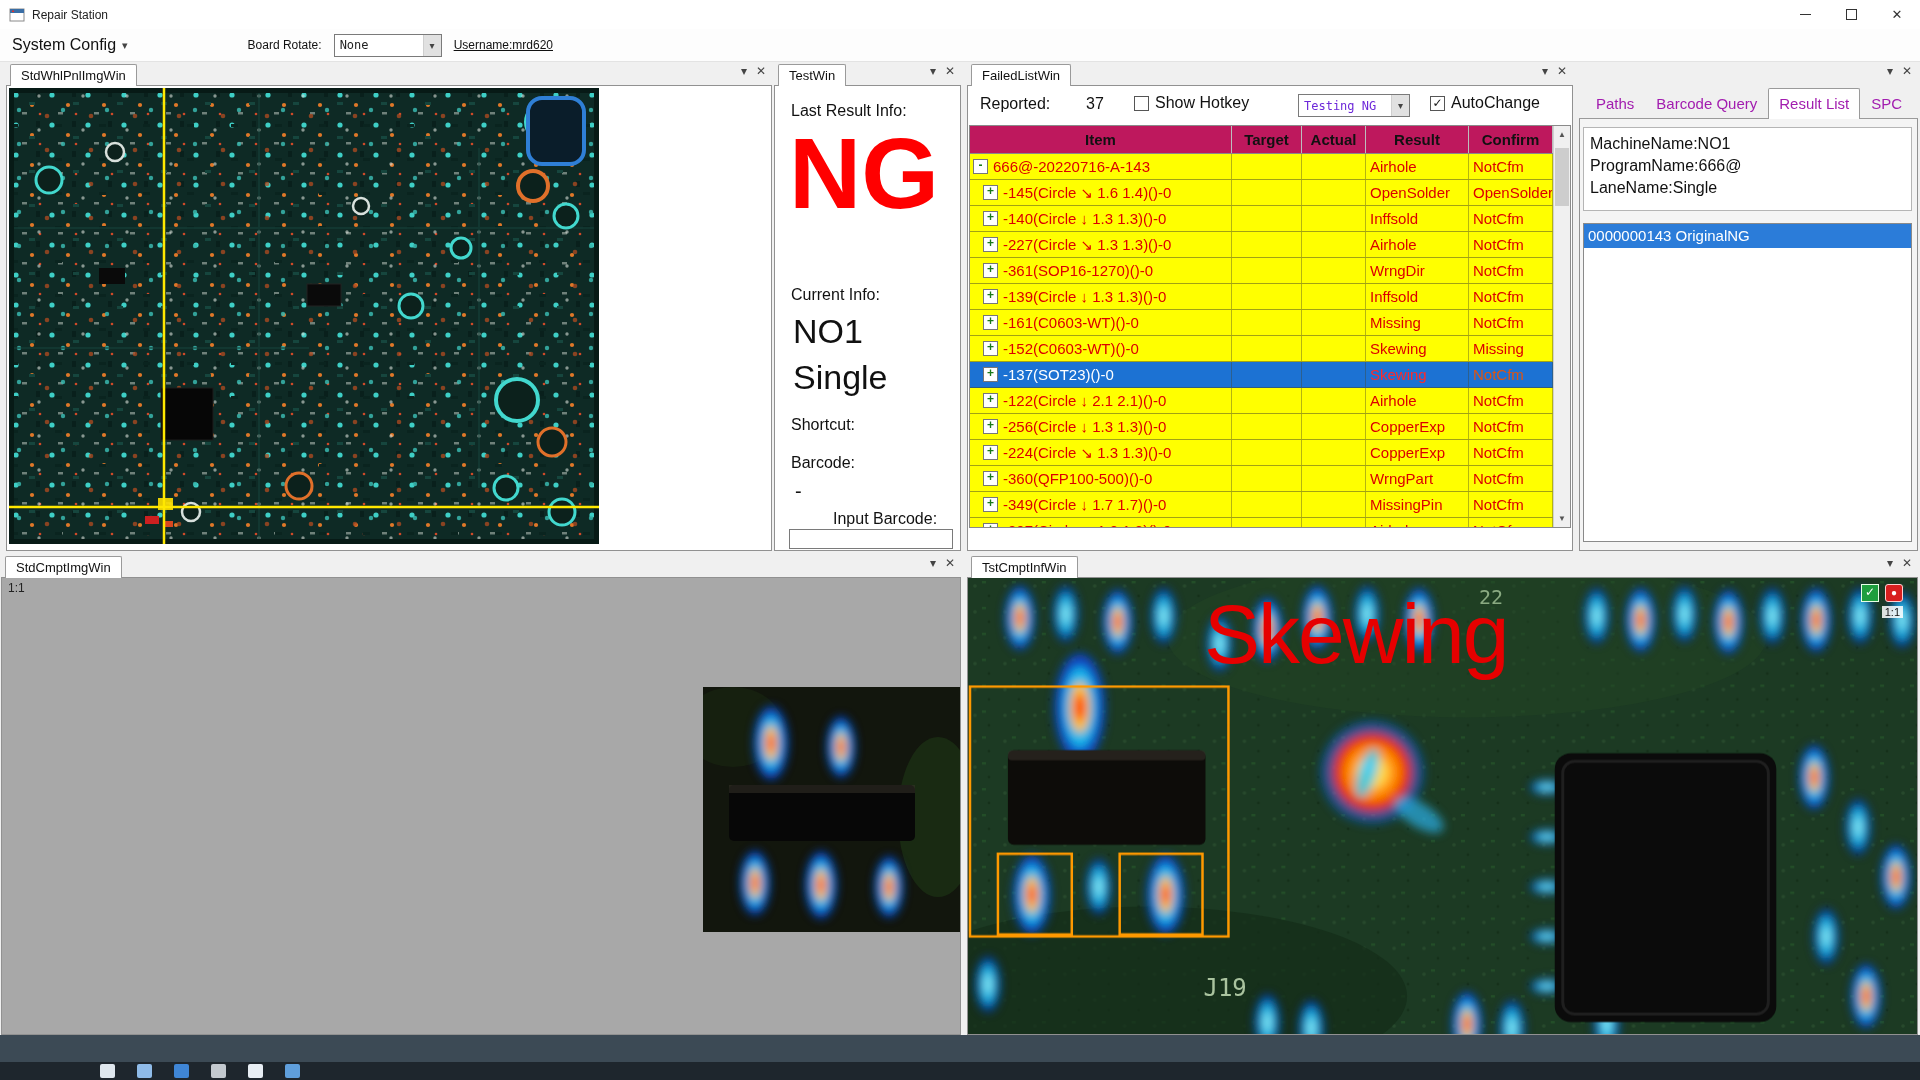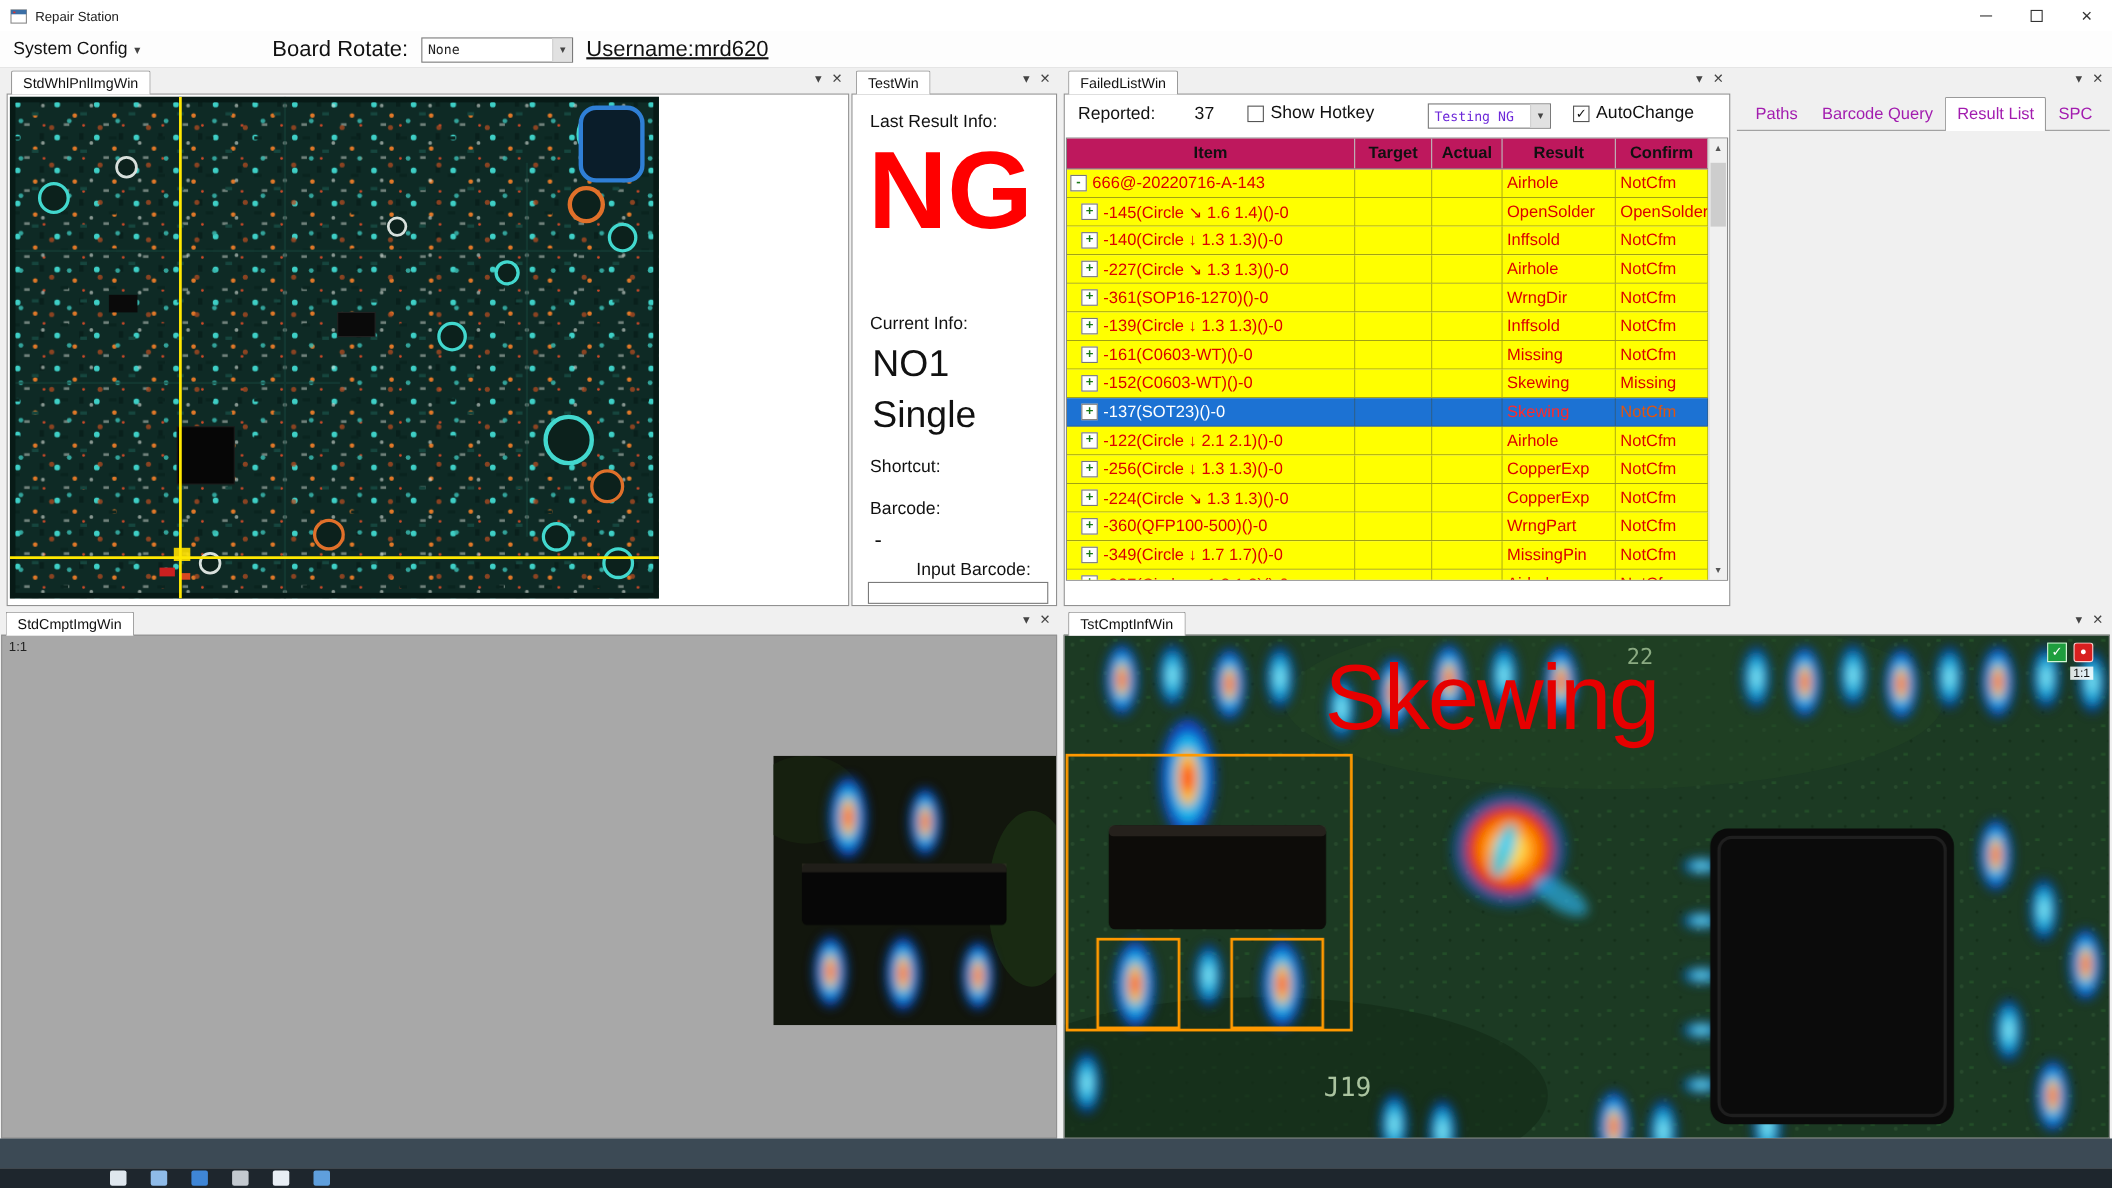--- a/index.html
+++ b/index.html
@@ -16,26 +16,26 @@
   .winbtn{width:46px;height:29px;display:flex;align-items:center;justify-content:center;}
   .glyph-min{width:11px;height:1px;background:#333;display:block;}
   .glyph-max{width:9px;height:9px;border:1px solid #333;display:block;}
   .glyph-close{font-size:13px;color:#333;line-height:1;}
 
   
   .toolbar{position:absolute;left:0;top:29px;width:100%;height:32px;background:#fdfdfd;
            border-bottom:1px solid #e3e3e3;display:flex;align-items:center;}
   .menu-item{display:flex;align-items:center;gap:6px;padding:0 10px 0 12px;font-size:16px;height:100%;}
   .caret{font-size:11px;color:#444;}
-  .tb-label{font-size:20px;margin-left:10px;}
+  .tb-label{font-size:12px;margin-left:10px;}
   .lbl-rotate{margin-left:110px;}
   .lbl-user{margin-left:12px;text-decoration:underline;}
   .combo{position:relative;box-sizing:border-box;border:1px solid #7a7a7a;background:#fff;
          height:23px;display:flex;align-items:center;}
-  .combo-rotate{width:138px;margin-left:12px;}
+  .combo-rotate{width:108px;margin-left:12px;}
   .combo-text{font-family:"DejaVu Sans Mono",monospace;font-size:12px;padding-left:5px;color:#222;
               flex:1;white-space:nowrap;overflow:hidden;}
   .combo-teal .combo-text{color:#6d28d9;}
   .combo-btn{width:17px;height:100%;background:#e1e1e1;border-left:1px solid #cfcfcf;
              display:flex;align-items:center;justify-content:center;font-size:10px;color:#444;}
 
   
   .panel{position:absolute;}
   .phead{position:absolute;left:0;top:0;right:0;height:24px;display:flex;align-items:flex-end;}
   .ptab{background:#fff;border:1px solid #9a9a9a;border-bottom:none;border-radius:2px 2px 0 0;
@@ -489,20 +489,30 @@
         <span class="picon">▾</span>
         <span class="picon">✕</span>
       </div>
     </div>
     <div class="rtabs">
       <span class="rtab">Paths</span>
       <span class="rtab">Barcode Query</span>
       <span class="rtab active">Result List</span>
       <span class="rtab">SPC</span>
     </div>
+    <div class="rp-body">
+      <div class="rp-info">
+        <div>MachineName:NO1</div>
+        <div>ProgramName:666@</div>
+        <div>LaneName:Single</div>
+      </div>
+      <div class="rp-list">
+        <div class="rp-item">0000000143 OriginalNG</div>
+      </div>
+    </div>
   </div>
 
   <div class="panel" id="p5">
     <div class="phead">
       <div class="ptab"><span>StdCmptImgWin</span></div>
       <div class="picons">
         <span class="picon">▾</span>
         <span class="picon">✕</span>
       </div>
     </div>

